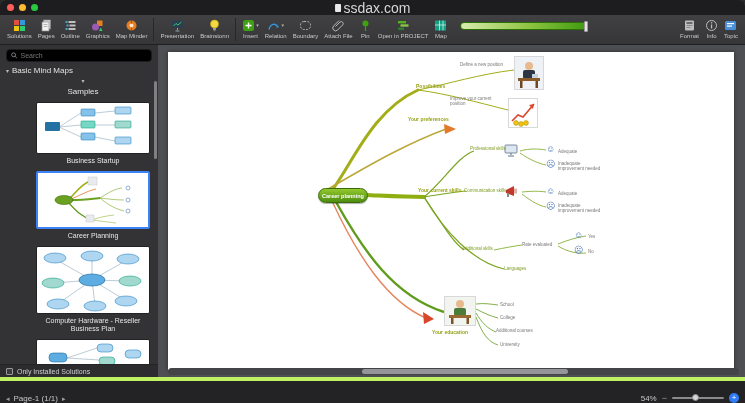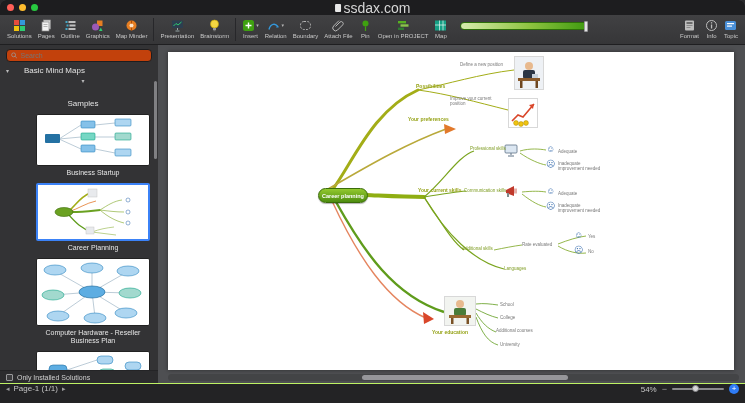--- a/index.html
+++ b/index.html
@@ -24,23 +24,23 @@
   .tb-chev { font-size:5px; color:#b5b5b5; line-height:1; }
   .tb-sep { width:1px; height:23px; background:#27272a; margin:1px 3px 0 3px; }
   .green-bar { width:128px; height:8px; margin:5px 6px 0 10px; border-radius:4px; background:linear-gradient(90deg,#d7ecad,#8dc33f 55%,#3f9a10); border:1px solid #2c6e08; position:relative; }
   .green-bar .thumbend { position:absolute; right:-1px; top:-2px; width:4px; height:11px; background:#e4e4e6; border:1px solid #9a9a9c; border-radius:1px; }
 
   
   .main { flex:1 1 auto; display:flex; min-height:0; }
 
   
   .sidebar { width:158px; background:#333335; display:flex; flex-direction:column; position:relative; flex:0 0 auto; }
-  .search-wrap { margin:4px 6px 3px 6px; background:#c2410c; border:1px solid #1d1d1f; border-radius:4px; height:13px; display:flex; align-items:center; padding:0 4px; gap:3px; }
+  .search-wrap { margin:4px 6px 3px 6px; background:#000000; border:1px solid #1d1d1f; border-radius:4px; height:13px; display:flex; align-items:center; padding:0 4px; gap:3px; }
   .search-wrap input { background:transparent; border:none; outline:none; color:#ddd; font-size:7px; width:100%; font-family:"Liberation Sans",sans-serif; }
-  .tree-row { display:flex; align-items:center; gap:15px; color:#e2e2e2; font-size:8px; padding:1px 6px; }
+  .tree-row { display:flex; align-items:center; gap:3px; color:#e2e2e2; font-size:8px; padding:1px 6px; }
   .tree-row.child { padding-left:14px;flex-direction:column; }
   .tri { font-size:6px; color:#b9b9b9; }
   .thumb-list { flex:1; overflow:hidden; padding-left:28px; }
   .thumb-block { margin:5px 8px 2px 8px; }
   .thumb-card { background:#fff; border:1px solid #222; border-radius:2px; width:114px; overflow:hidden; }
   .thumb-card.selected { border:2px solid #3b82f7; }
   .thumb-caption { color:#e6e6e6; font-size:7px; text-align:center; margin-top:3px; line-height:1.25; }
   .side-scroll { position:absolute; right:1px; top:36px; width:3px; height:78px; background:#808083; border-radius:2px; }
   .side-footer { height:13px; background:#2c2c2e; border-top:1px solid #242426; display:flex; align-items:center; gap:4px; padding:0 6px; flex:0 0 auto; }
   .cbx { width:7px; height:7px; border:1px solid #9a9a9c; border-radius:1px; background:#3c3c3e; }
@@ -56,21 +56,21 @@
   .mm-edges { position:absolute; left:0; top:0; width:566px; height:318px; }
   #mm-nodes { position:absolute; left:0; top:0; width:566px; height:318px; }
   .mm-label { position:absolute; font-size:4.5px; color:#7a7a7a; line-height:1.2; white-space:normal; }
   .mm-label.mid { color:#7e9c22; white-space:nowrap; }
   .mm-label.branch { font-size:5px; color:#96a318; font-weight:bold; white-space:nowrap; }
   .mm-label.mm-face { font-size:9px; color:#4a7ab5; line-height:1; }
   .mm-center { position:absolute; left:150px; top:136px; width:50px; height:15px; background:linear-gradient(#93c92e,#4d8c0f); border:1px solid #3a6c09; border-radius:8px; color:#fff; font-size:5.5px; font-weight:bold; display:flex; align-items:center; justify-content:center; box-shadow:0 1px 1px rgba(0,0,0,.3); }
   .mm-img { position:absolute; background:#f5f6f8; border:1px solid #d8d8d8; }
 
   
-  .statusbar { height:20px; background:#232325; border-top:1px solid #bef264; display:flex; align-items:flex-start; padding:0 6px; flex:0 0 auto; }
+  .statusbar { height:26px; background:#232325; border-top:4px solid #bef264; display:flex; align-items:flex-end; padding:0 6px; flex:0 0 auto; }
   .page-nav { display:flex; align-items:center; gap:4px; color:#c5c5c5; font-size:8px; }
   .page-nav .chev { font-size:7px; color:#9d9d9f; }
   .zoom-area { margin-left:auto; display:flex; align-items:center; gap:5px; }
   .zoom-label { color:#c5c5c5; font-size:8px; }
   .zoom-minus { color:#9d9d9f; font-size:9px; }
   .zoom-track { width:52px; height:2px; background:#8a8a8d; border-radius:1px; position:relative; }
   .zoom-thumb { position:absolute; left:20px; top:-3px; width:7px; height:7px; border-radius:50%; background:#d6d6d8; border:1px solid #8a8a8d; }
   .zoom-plus { width:10px; height:10px; border-radius:50%; background:#2f7cf6; color:#fff; font-size:8px; line-height:10px; text-align:center; }
 </style>
 </head>

